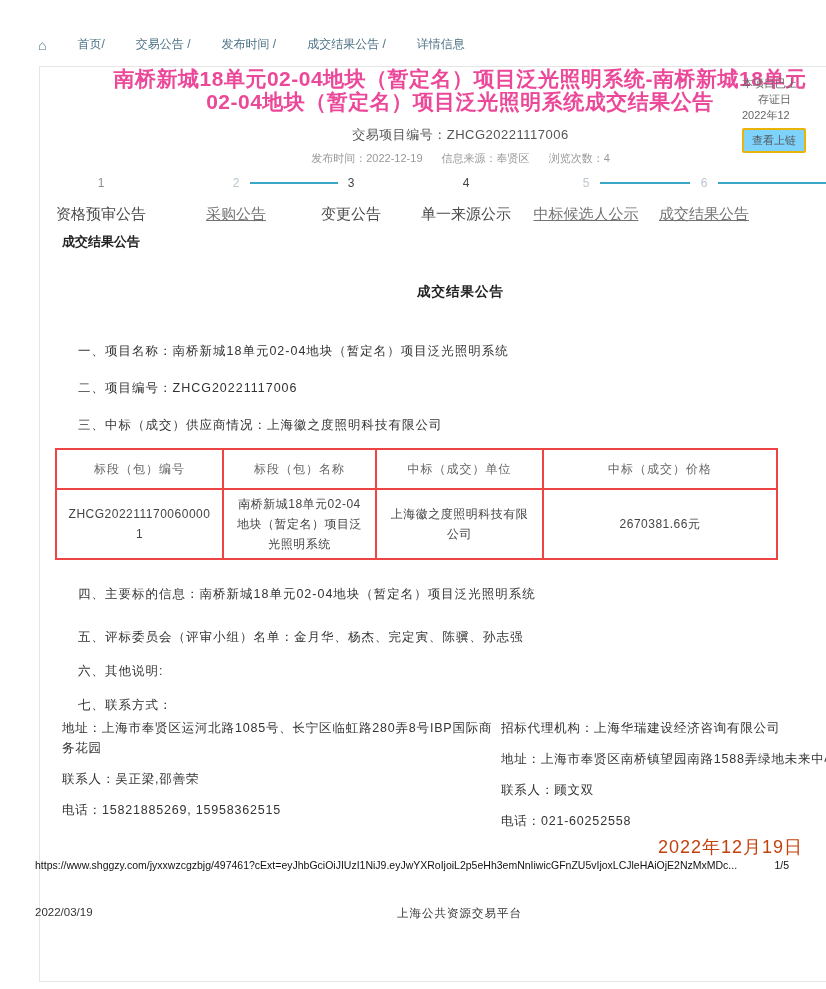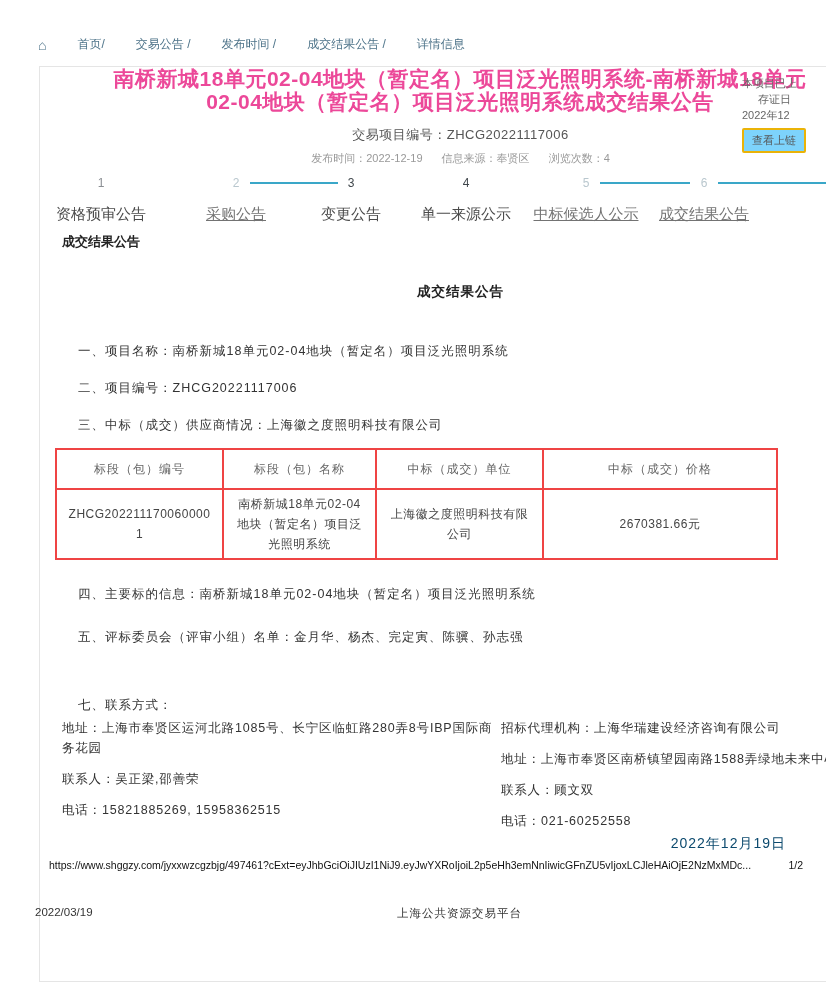--- a/index.html
+++ b/index.html
@@ -49,24 +49,24 @@
        font-size:12px;padding:4px 10px;word-break:break-all;}
   .award-table th{height:30px;color:#666;letter-spacing:1px;}
   .award-table td{height:44px;color:#444;line-height:20px;letter-spacing:0.5px;}
 
   
   .contact-col{position:absolute;top:651px;font-size:12.5px;color:#333;letter-spacing:0.8px;}
   .col-left{left:22px;width:432px;}
   .col-right{left:461px;width:355px;}
   .contact-col div{margin-bottom:11px;line-height:20px;}
 
-  .sign-date{position:absolute;left:500px;top:768px;width:246px;text-align:right;font-size:14px;color:#0c4a6e;letter-spacing:1px;}
+  .sign-date{position:absolute;left:517px;top:768px;width:246px;text-align:right;font-size:18px;color:#c2410c;letter-spacing:1px;}
 
   
-  .print-footer{position:absolute;left:49px;top:859px;width:754px;display:flex;justify-content:space-between;
+  .print-footer{position:absolute;left:35px;top:859px;width:754px;display:flex;justify-content:space-between;
                 font-size:10.5px;color:#111;text-align:center;}
   .print-footer .url{white-space:nowrap;overflow:hidden;max-width:710px;}
 
   
   .ph2-date{position:absolute;left:35px;top:906px;font-size:11.5px;color:#333;}
   .ph2-site{position:absolute;left:39px;top:906px;width:841px;text-align:center;font-size:11.5px;color:#333;letter-spacing:1px;}
 </style>
 </head>
 <body>
 
@@ -154,39 +154,40 @@
         <td>ZHCG2022111700600001</td>
         <td>南桥新城18单元02-04地块（暂定名）项目泛光照明系统</td>
         <td>上海徽之度照明科技有限公司</td>
         <td>2670381.66元</td>
       </tr>
     </tbody>
       </table>
 
     <div class="sec s4">四、主要标的信息：南桥新城18单元02-04地块（暂定名）项目泛光照明系统</div>
     <div class="sec s5">五、评标委员会（评审小组）名单：金月华、杨杰、完定寅、陈骥、孙志强</div>
+    <div class="sec s6">六、其他说明:</div>
     <div class="sec s7">七、联系方式：</div>
 
     <div class="contact-col col-left">
       <div>地址：上海市奉贤区运河北路1085号、长宁区临虹路280弄8号IBP国际商务花园</div>
       <div>联系人：吴正梁,邵善荣</div>
       <div>电话：15821885269, 15958362515</div>
     </div>
 
     <div class="contact-col col-right">
       <div>招标代理机构：上海华瑞建设经济咨询有限公司</div>
       <div>地址：上海市奉贤区南桥镇望园南路1588弄绿地未来中心</div>
       <div>联系人：顾文双</div>
       <div>电话：021-60252558</div>
     </div>
 
     <div class="sign-date">2022年12月19日</div>
   </div>
 
   <div class="print-footer">
     <span class="url">https://www.shggzy.com/jyxxwzcgzbjg/497461?cExt=eyJhbGciOiJIUzI1NiJ9.eyJwYXRoIjoiL2p5eHh3emNnIiwicGFnZU5vIjoxLCJleHAiOjE2NzMxMDc...</span>
-    <span>1/2</span>
+    <span>1/5</span>
   </div>
 
   <div class="ph2-site">上海公共资源交易平台</div>
   <div class="ph2-date">2022/03/19</div>
 
 </div>
 
 </body></html>

